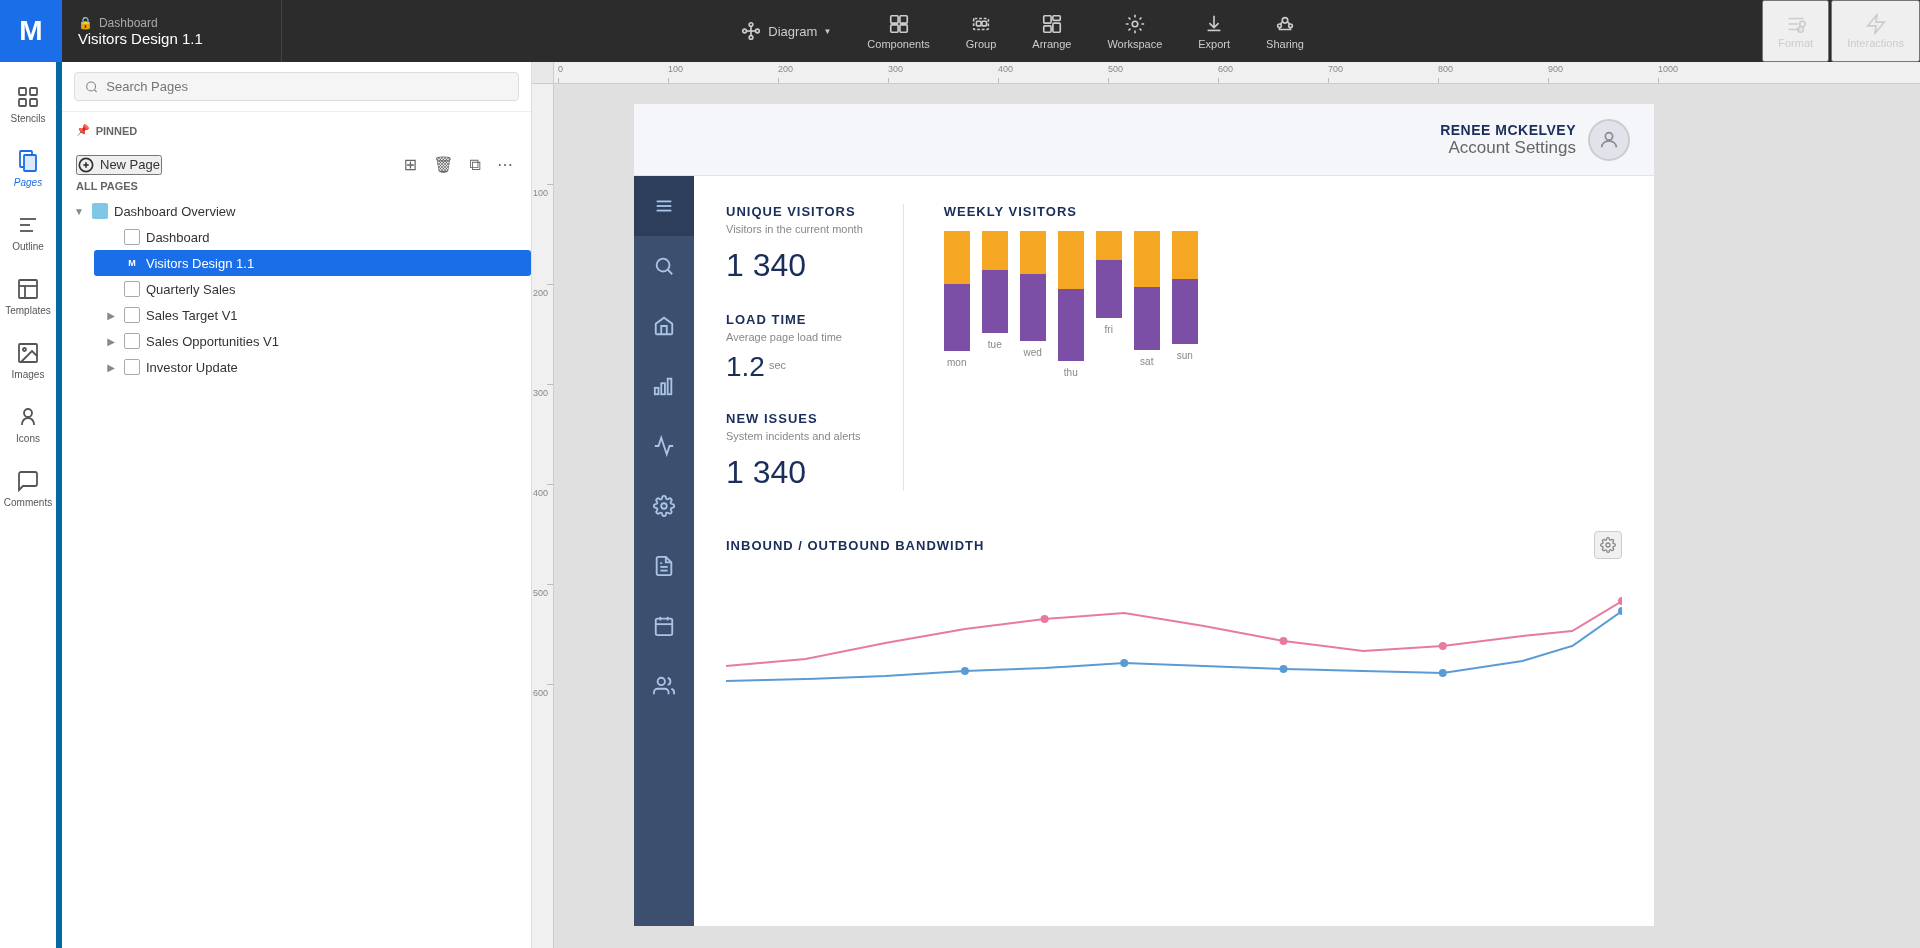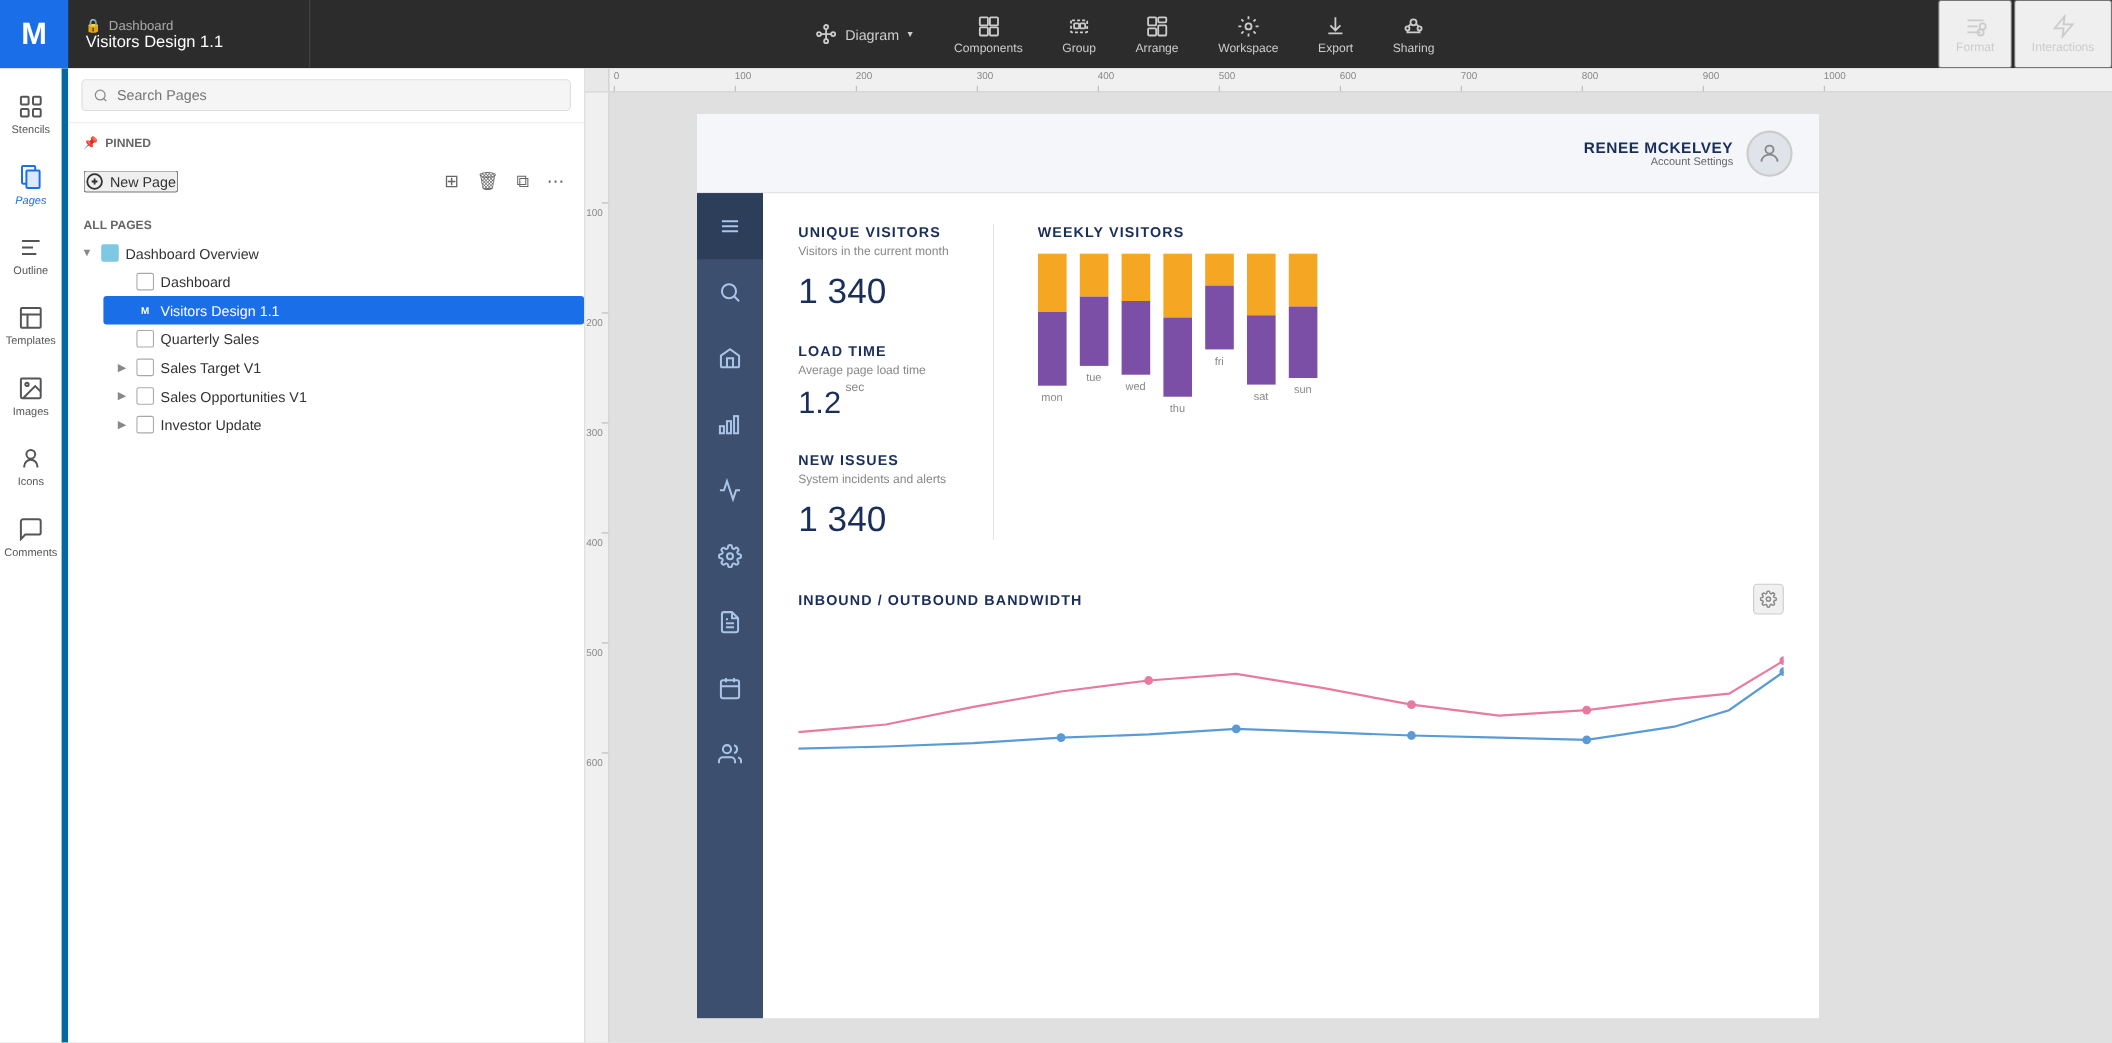--- a/index.html
+++ b/index.html
@@ -32,21 +32,21 @@
     .pages-panel { width: 470px; background: #fff; border-right: 1px solid #ddd; display: flex; flex-direction: column; flex-shrink: 0; overflow: hidden; }
     .search-bar { padding: 10px 12px; border-bottom: 1px solid #eee; }
     .search-input-wrap { display: flex; align-items: center; gap: 8px; background: #f5f5f5; border: 1px solid #ddd; border-radius: 4px; padding: 6px 10px; }
     .search-input-wrap input { border: none; background: transparent; outline: none; font-size: 13px; color: #555; width: 100%; }
     .pinned-section { padding: 12px 14px 6px; }
     .section-label { font-size: 11px; font-weight: 700; color: #666; display: flex; align-items: center; gap: 6px; }
     .pin-icon { color: #4a90e2; }
     .no-pinned { font-size: 12px; color: #999; padding: 4px 0 0 4px; }
     .all-pages-section { padding: 10px 14px 0; }
     .all-pages-label { font-size: 11px; font-weight: 700; color: #666; }
-    .new-page-row { display: flex; align-items: center; justify-content: space-between; margin-bottom: 22px; }
+    .new-page-row { display: flex; align-items: center; justify-content: space-between; margin-bottom: 4px; }
     .new-page-btn { display: flex; align-items: center; gap: 6px; font-size: 13px; color: #333; cursor: pointer; font-weight: 500; }
     .new-page-actions { display: flex; gap: 8px; }
     .icon-btn-small { background: none; border: none; cursor: pointer; color: #666; font-size: 16px; padding: 2px 4px; }
     .pages-tree { padding: 0 0 0 0; overflow-y: auto; flex: 1; }
     .tree-item { display: flex; align-items: center; gap: 6px; padding: 5px 10px; font-size: 13px; color: #333; cursor: pointer; border-radius: 3px; }
     .tree-item.active { background: #1a6fe8; color: #fff; }
     .tree-item .caret { width: 14px; text-align: center; font-size: 10px; color: #888; }
     .tree-item.active .caret { color: #fff; }
     .page-icon { width: 16px; height: 16px; border-radius: 2px; display: inline-flex; align-items: center; justify-content: center; font-size: 10px; flex-shrink: 0; }
     .page-icon.folder { background: #7ec8e3; }
@@ -63,21 +63,21 @@
     .ruler-v { width: 22px; background: #f0f0f0; border-right: 1px solid #ccc; display: flex; flex-direction: column; font-size: 9px; color: #888; overflow: hidden; position: relative; }
     .canvas { flex: 1; overflow: auto; position: relative; }
     .canvas-inner { position: relative; min-width: 1200px; min-height: 900px; }
 
     
     .dashboard-frame { background: #ffffff; position: absolute; top: 20px; left: 80px; width: 1020px; min-height: 820px; }
     .dash-header { background: #f4f6f9; height: 72px; display: flex; align-items: center; justify-content: flex-end; padding: 0 24px; border-bottom: 1px solid #e0e3e8; }
     .dash-user { display: flex; align-items: center; gap: 12px; }
     .dash-username { text-align: right; }
     .dash-username-name { font-size: 14px; font-weight: 700; color: #1a2e5a; letter-spacing: 0.5px; }
-    .dash-username-sub { font-size: 10px; color: #666; }
+    .dash-username-sub { font-size: 17px; color: #666; }
     .dash-avatar { width: 42px; height: 42px; border-radius: 50%; border: 2px solid #ccc; background: #e0e4ea; display: flex; align-items: center; justify-content: center; }
     .dash-avatar svg { width: 22px; height: 22px; color: #888; }
     .dash-body { display: flex; }
     .dash-left-menu { width: 60px; background: #3d4f6e; min-height: 750px; display: flex; flex-direction: column; align-items: center; padding-top: 0; }
     .dash-menu-item { width: 60px; height: 60px; display: flex; align-items: center; justify-content: center; color: #aac4e8; }
     .dash-menu-item.active { background: #2c3e5a; }
     .dash-menu-item svg { width: 22px; height: 22px; }
     .dash-main { flex: 1; padding: 28px 32px; }
     .metrics-row { display: flex; gap: 40px; align-items: flex-start; margin-bottom: 40px; }
     .metric-item { display: flex; flex-direction: column; gap: 4px; }
@@ -493,21 +493,21 @@
 
                     <div class="metric-item">
                       <div class="metric-label">UNIQUE VISITORS</div>
                       <div class="metric-sublabel">Visitors in the current month</div>
                       <div class="metric-value">1 340</div>
                     </div>
 
                     <div class="metric-item">
                       <div class="metric-label">LOAD TIME</div>
                       <div class="metric-sublabel">Average page load time</div>
-                      <div style="display:flex;align-items:flex-start;gap:4px;">
+                      <div style="display:flex;align-items:center;gap:4px;">
                         <div class="metric-value-small">1.2</div>
                         <div class="metric-unit">sec</div>
                       </div>
                     </div>
 
                     <div class="metric-item">
                       <div class="metric-label">NEW ISSUES</div>
                       <div class="metric-sublabel">System incidents and alerts</div>
                       <div class="metric-value">1 340</div>
                     </div>

